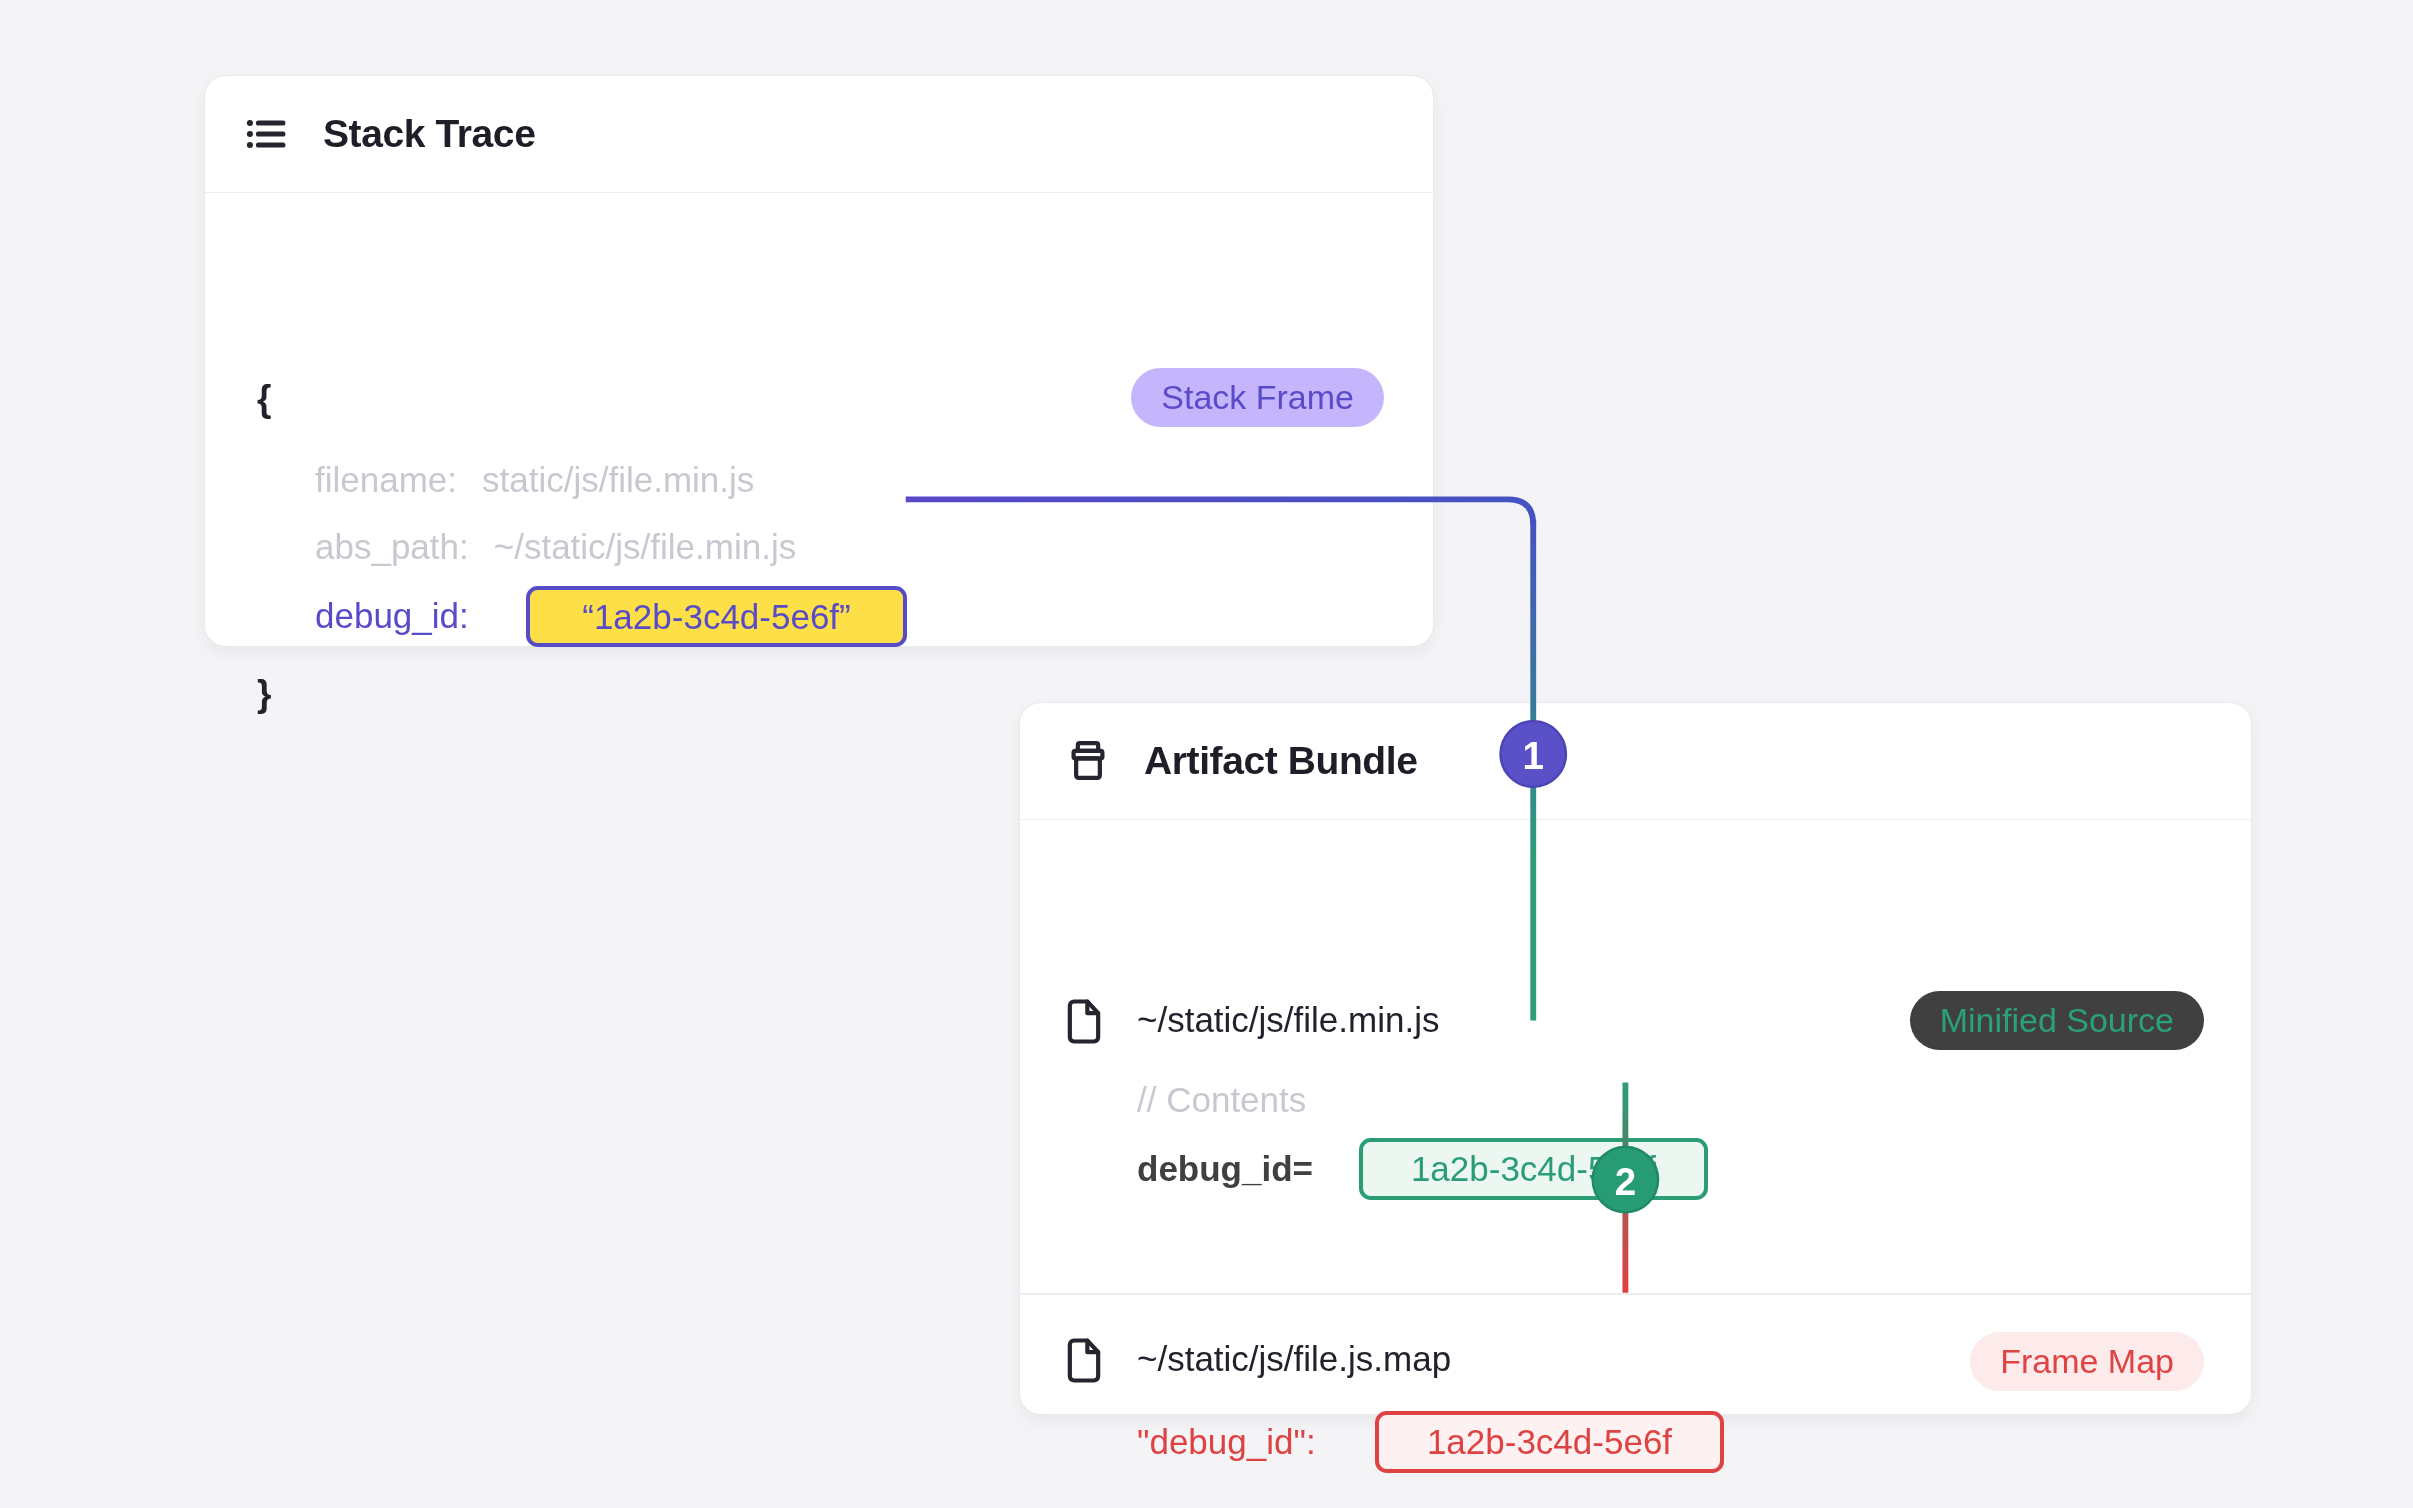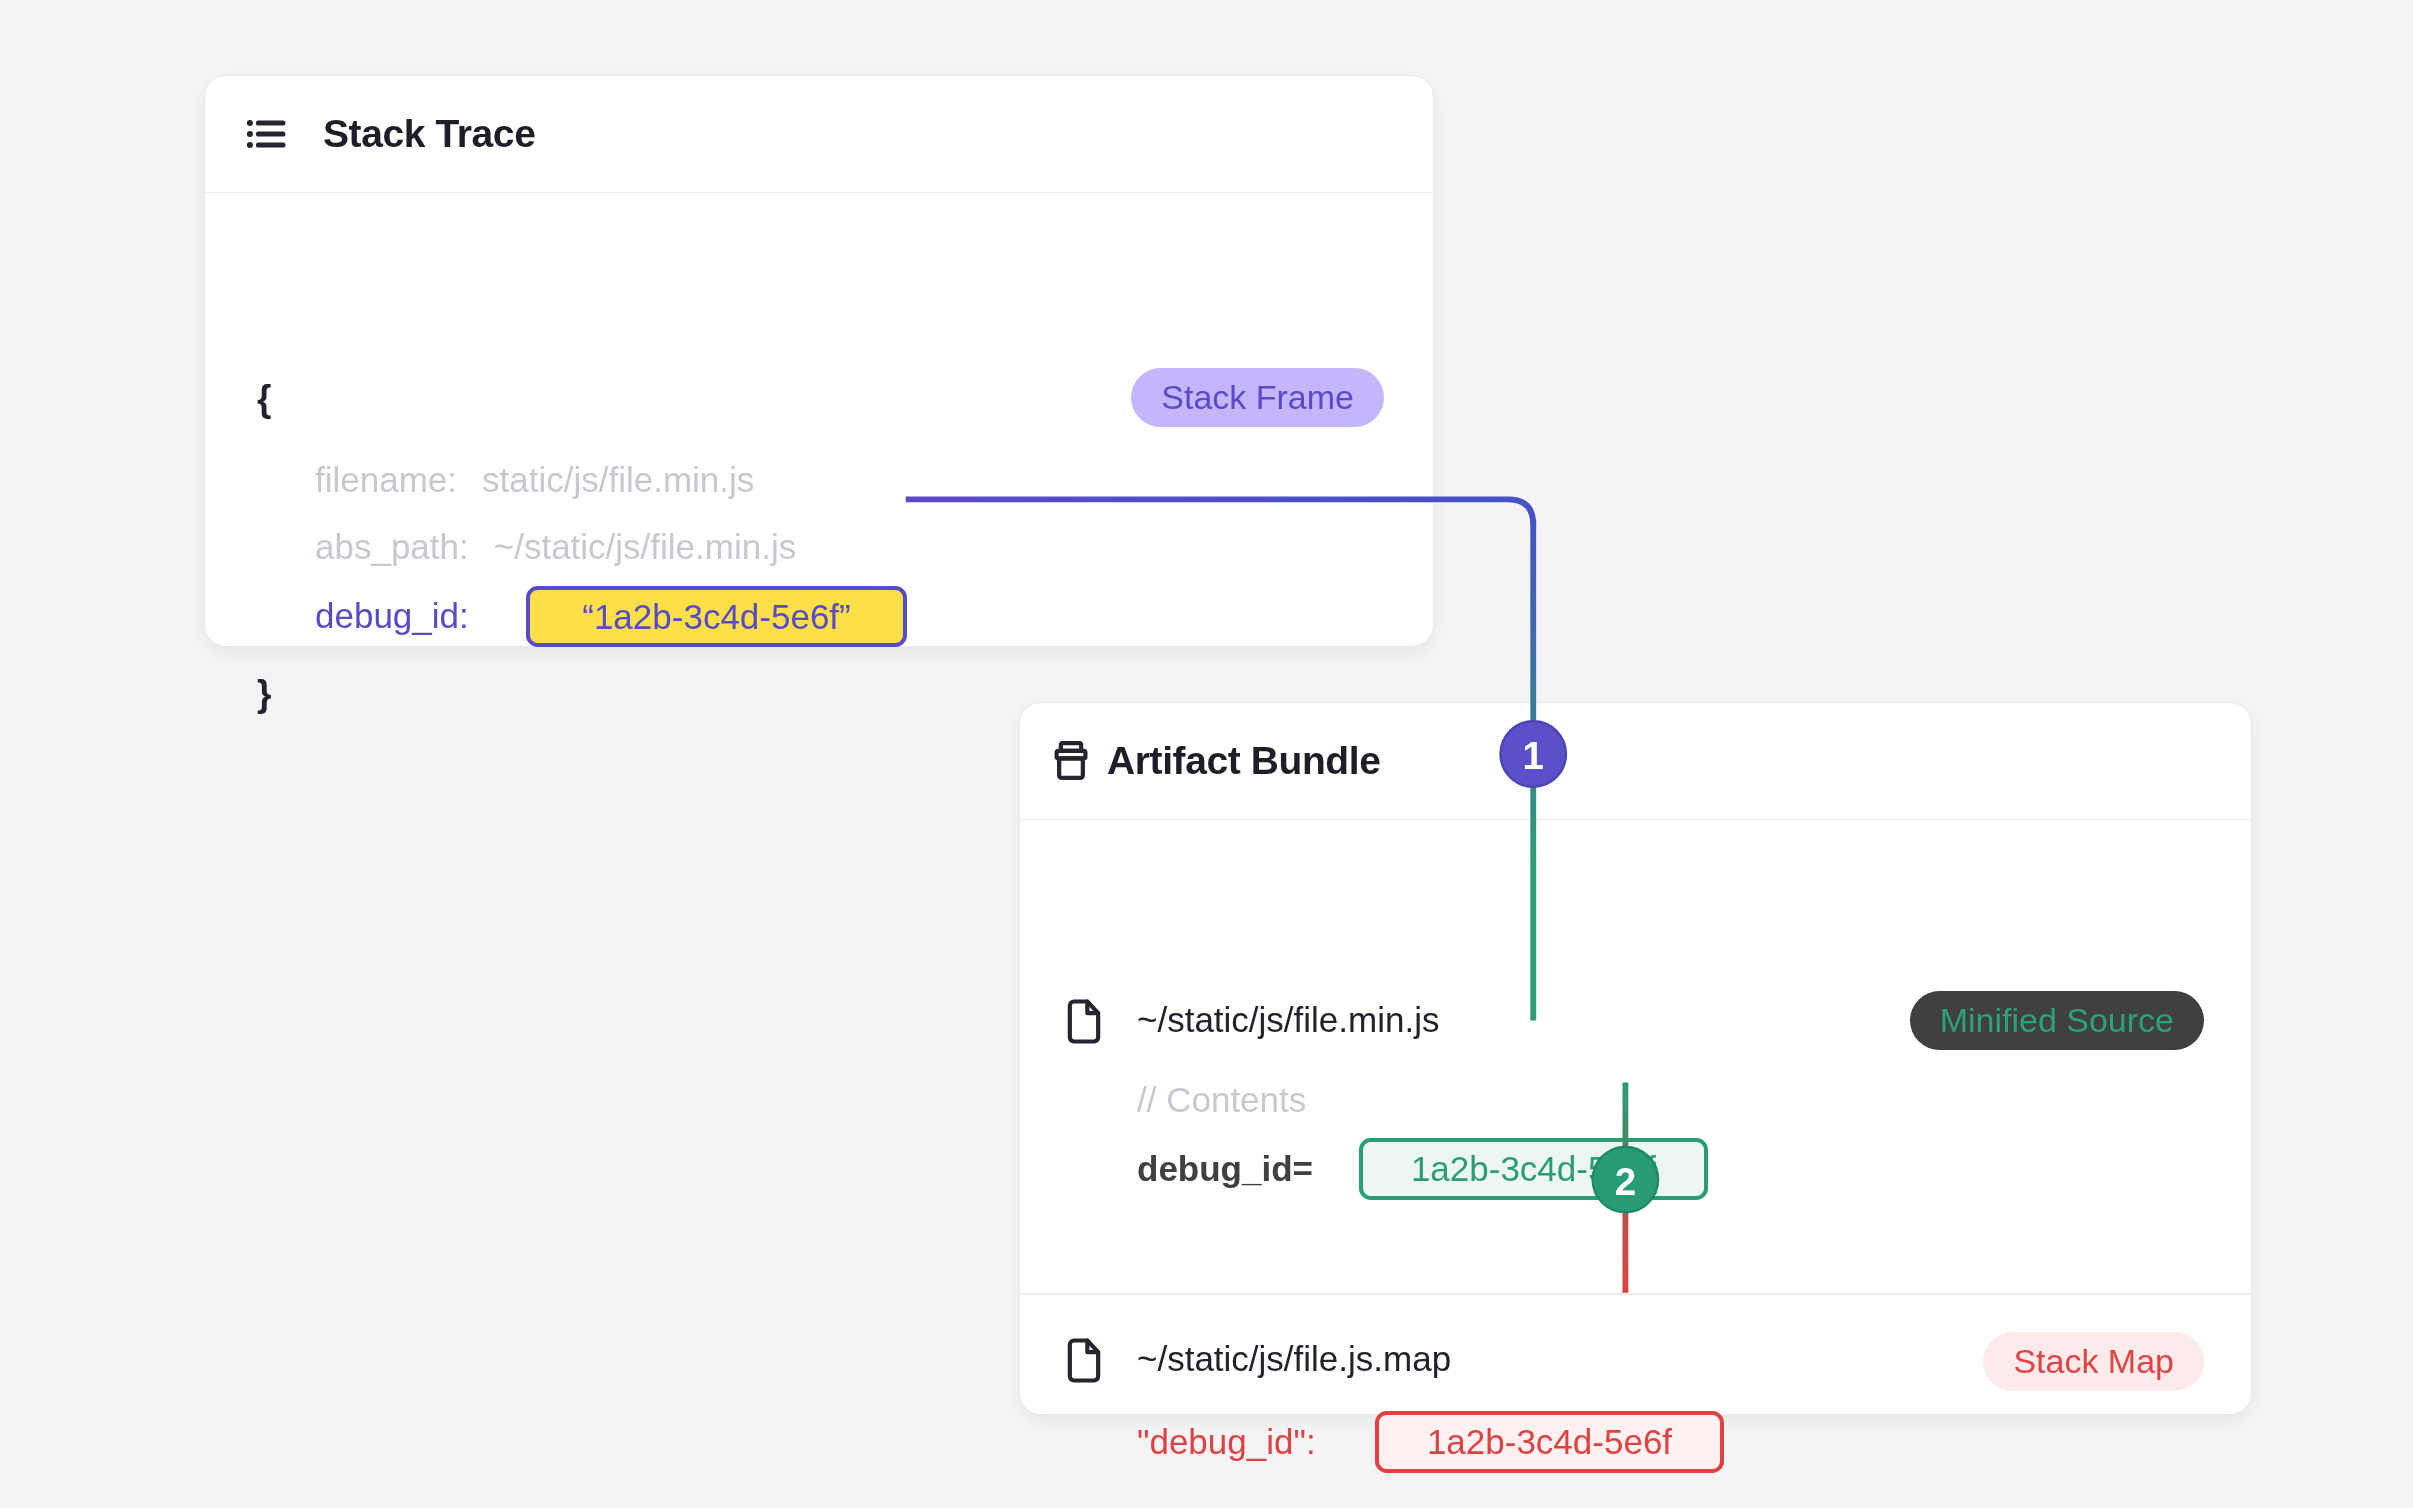--- a/index.html
+++ b/index.html
@@ -61,21 +61,21 @@
   }
   .idbox-purple { border: 4.2px solid #584bc8; background: #fde047; color: #584bc8;
                   left: 321px; top: 393px; width: 381px; height: 61px; }
   .idbox-green  { border: 4.2px solid #2a9d75; background: #edf7f2; color: #2a9d75;
                   left: 339px; top: 318px; width: 349px; height: 62px; }
   .idbox-red    { border: 4.2px solid #df4242; background: #fdf1f1; color: #df4242;
                   left: 355px; top: 591px; width: 349px; height: 62px; }
 
   
   .bundle-card { left: 1019px; top: 702px; width: 1233px; height: 713px; }
-  .bundle-card .card-header { padding-left: 29px; gap: 14px; }
+  .bundle-card .card-header { padding-left: 46px; gap: 34px; }
   .bundle-body { position: relative; height: 592px; }
   .file-icon { position: absolute; left: 44px; }
   .file-row-text { left: 117px; color: #23222c; font-weight: 500; }
   .row-divider { position: absolute; left: 0; right: 0; top: 473px; height: 1.7px; background: #ececf1; }
   .minified-badge { right: 47px; top: 171px; }
   .sourcemap-badge { right: 47px; top: 512px; }
 
   
   .overlay { position: absolute; left: 0; top: 0; width: 2413px; height: 1508px;
              pointer-events: none; z-index: 5; }
@@ -148,21 +148,21 @@
       <div class="idbox idbox-green">1a2b-3c4d-5e6f</div>
 
 
       <div class="row-divider"></div>
 
       <svg class="file-icon" style="top:517px" width="40" height="47" viewBox="0 0 48 56" fill="none" stroke="#26252f" stroke-width="5" stroke-linejoin="round" stroke-linecap="round">
         <path d="M28 4 H12 a5 5 0 0 0 -5 5 v38 a5 5 0 0 0 5 5 h24 a5 5 0 0 0 5 -5 V18 Z"></path>
         <polyline points="28 4 28 18 41 18"></polyline>
       </svg>
       <div class="codeline file-row-text" style="top:539px">~/static/js/file.js.map</div>
-      <div class="badge badge-red sourcemap-badge">Stack Map</div>
+      <div class="badge badge-red sourcemap-badge">Frame Map</div>
 
       <div class="codeline red" style="left:117px; top:622px">
         <span>"debug_id":</span>
       </div>
       <div class="idbox idbox-red">1a2b-3c4d-5e6f</div>
 
     </div>
   </div>
 
   <svg class="overlay" viewBox="0 0 2880 1800">

